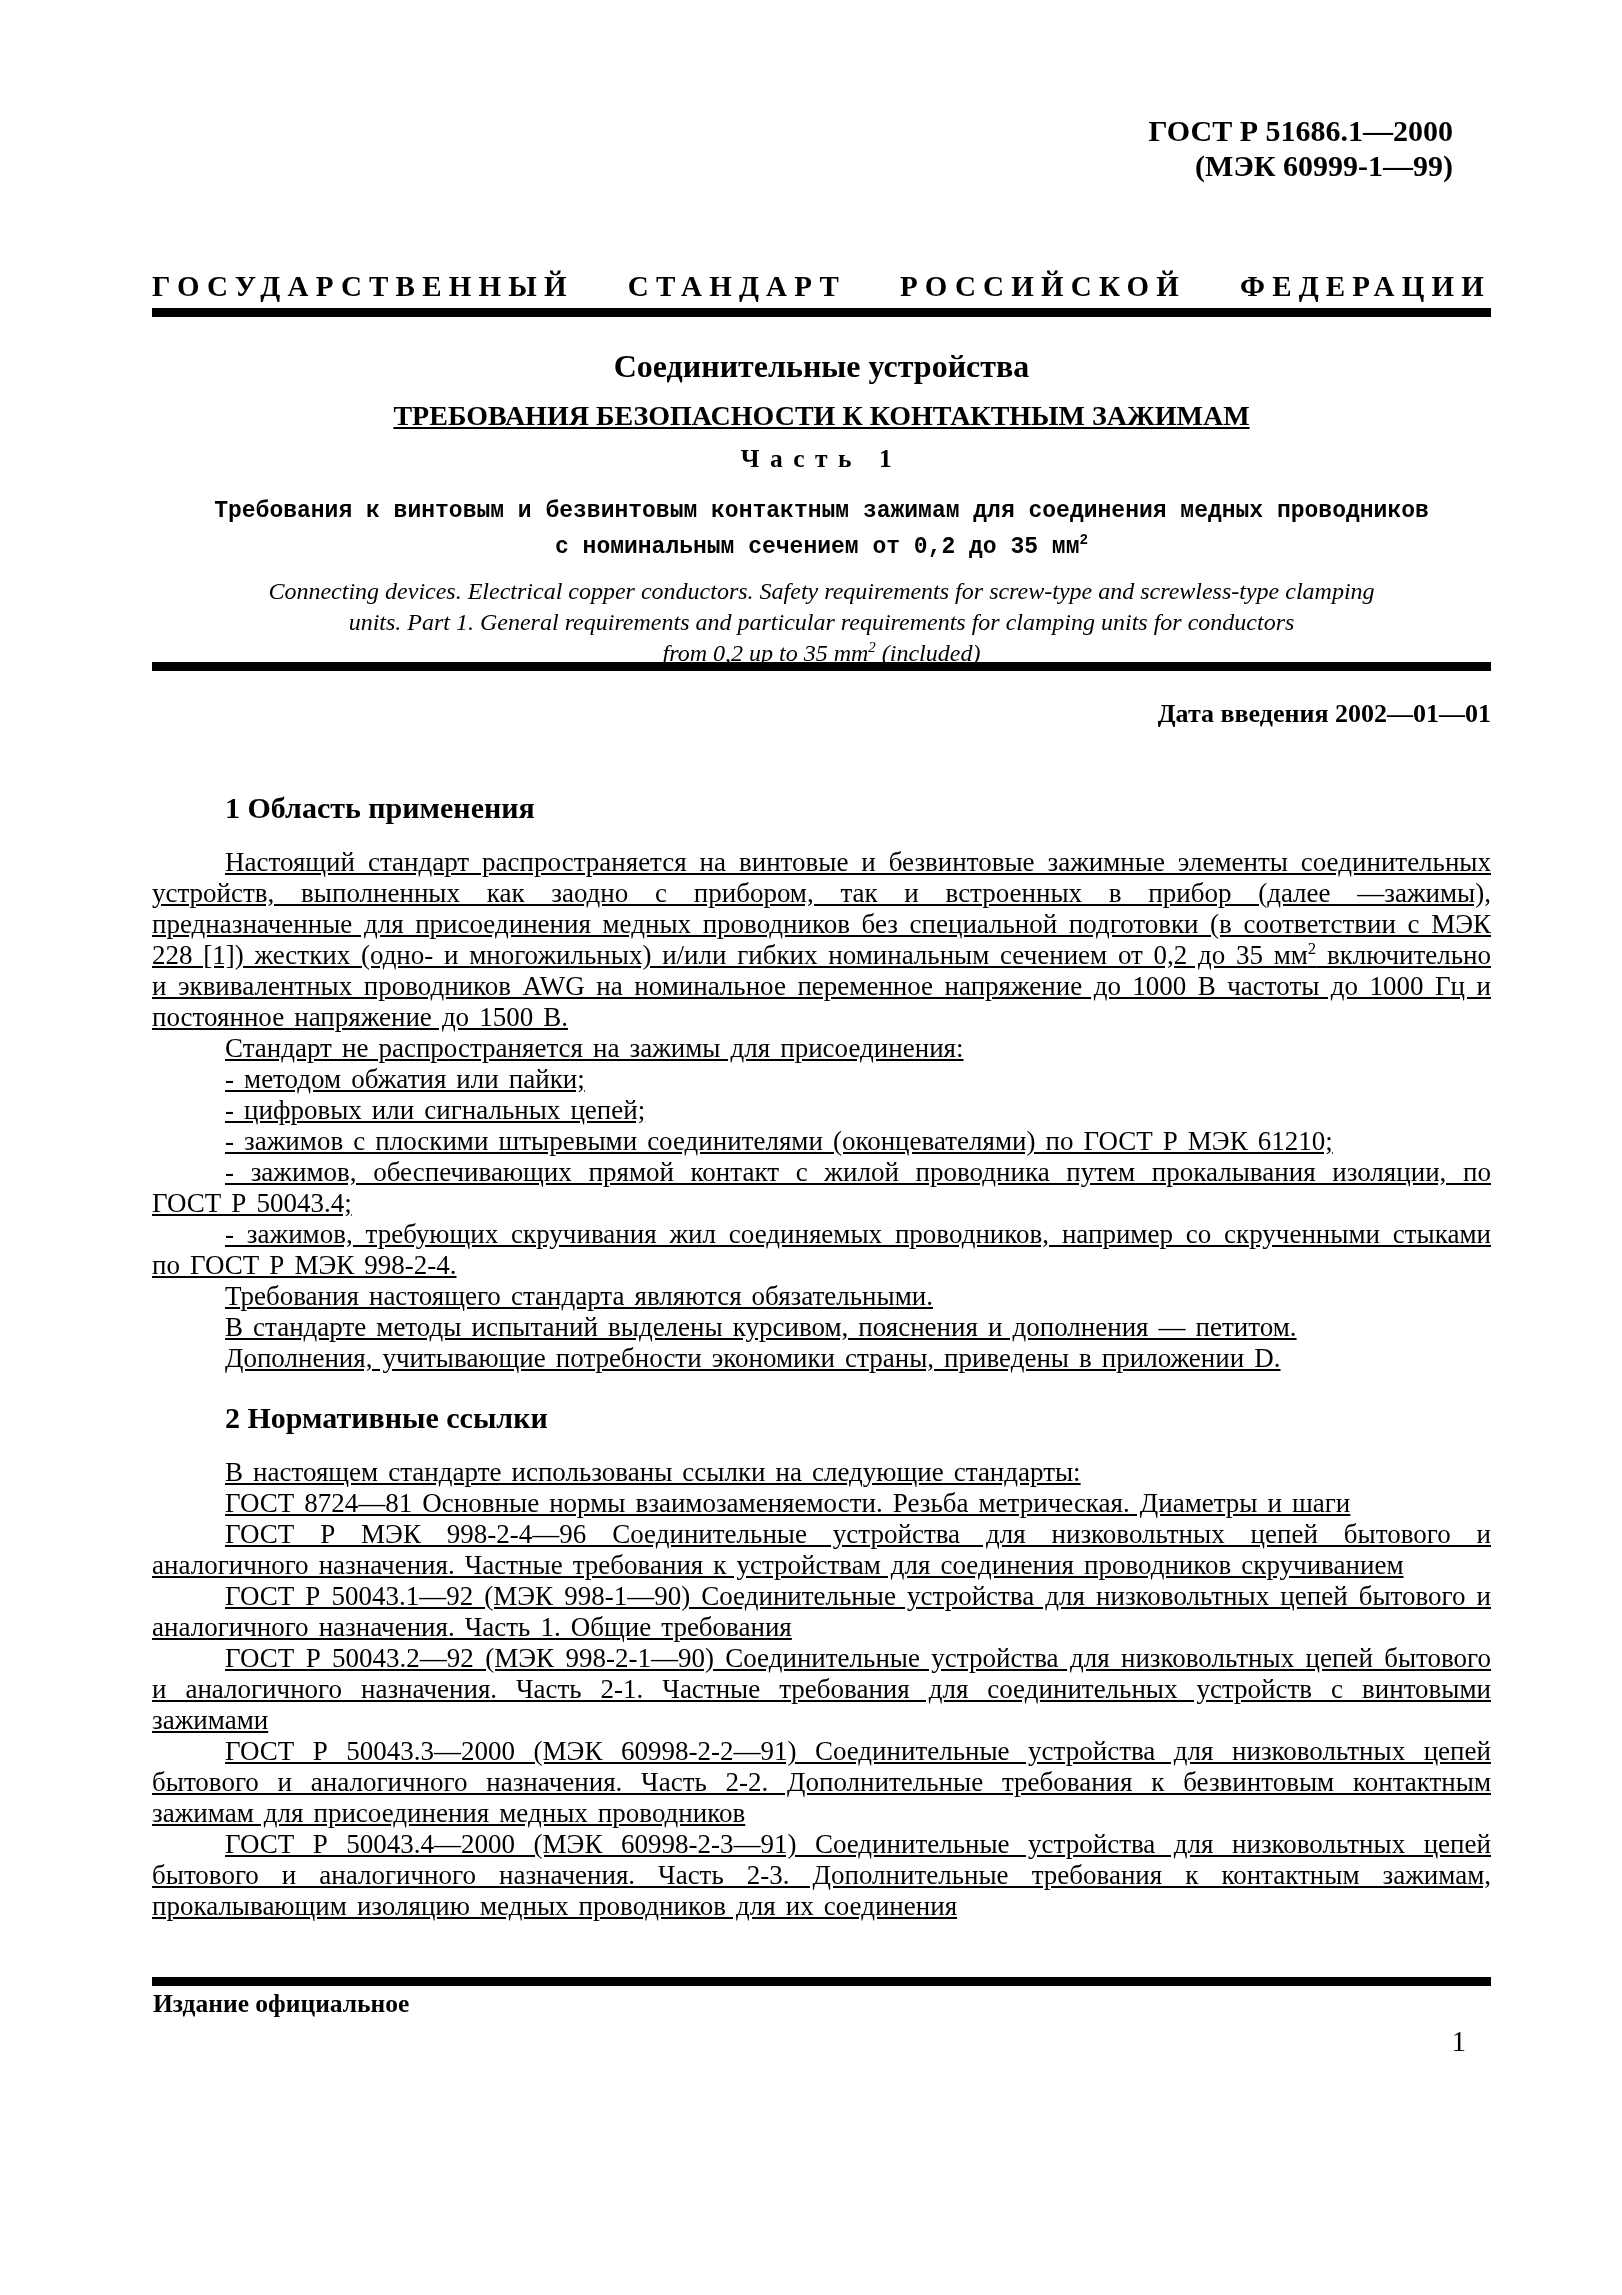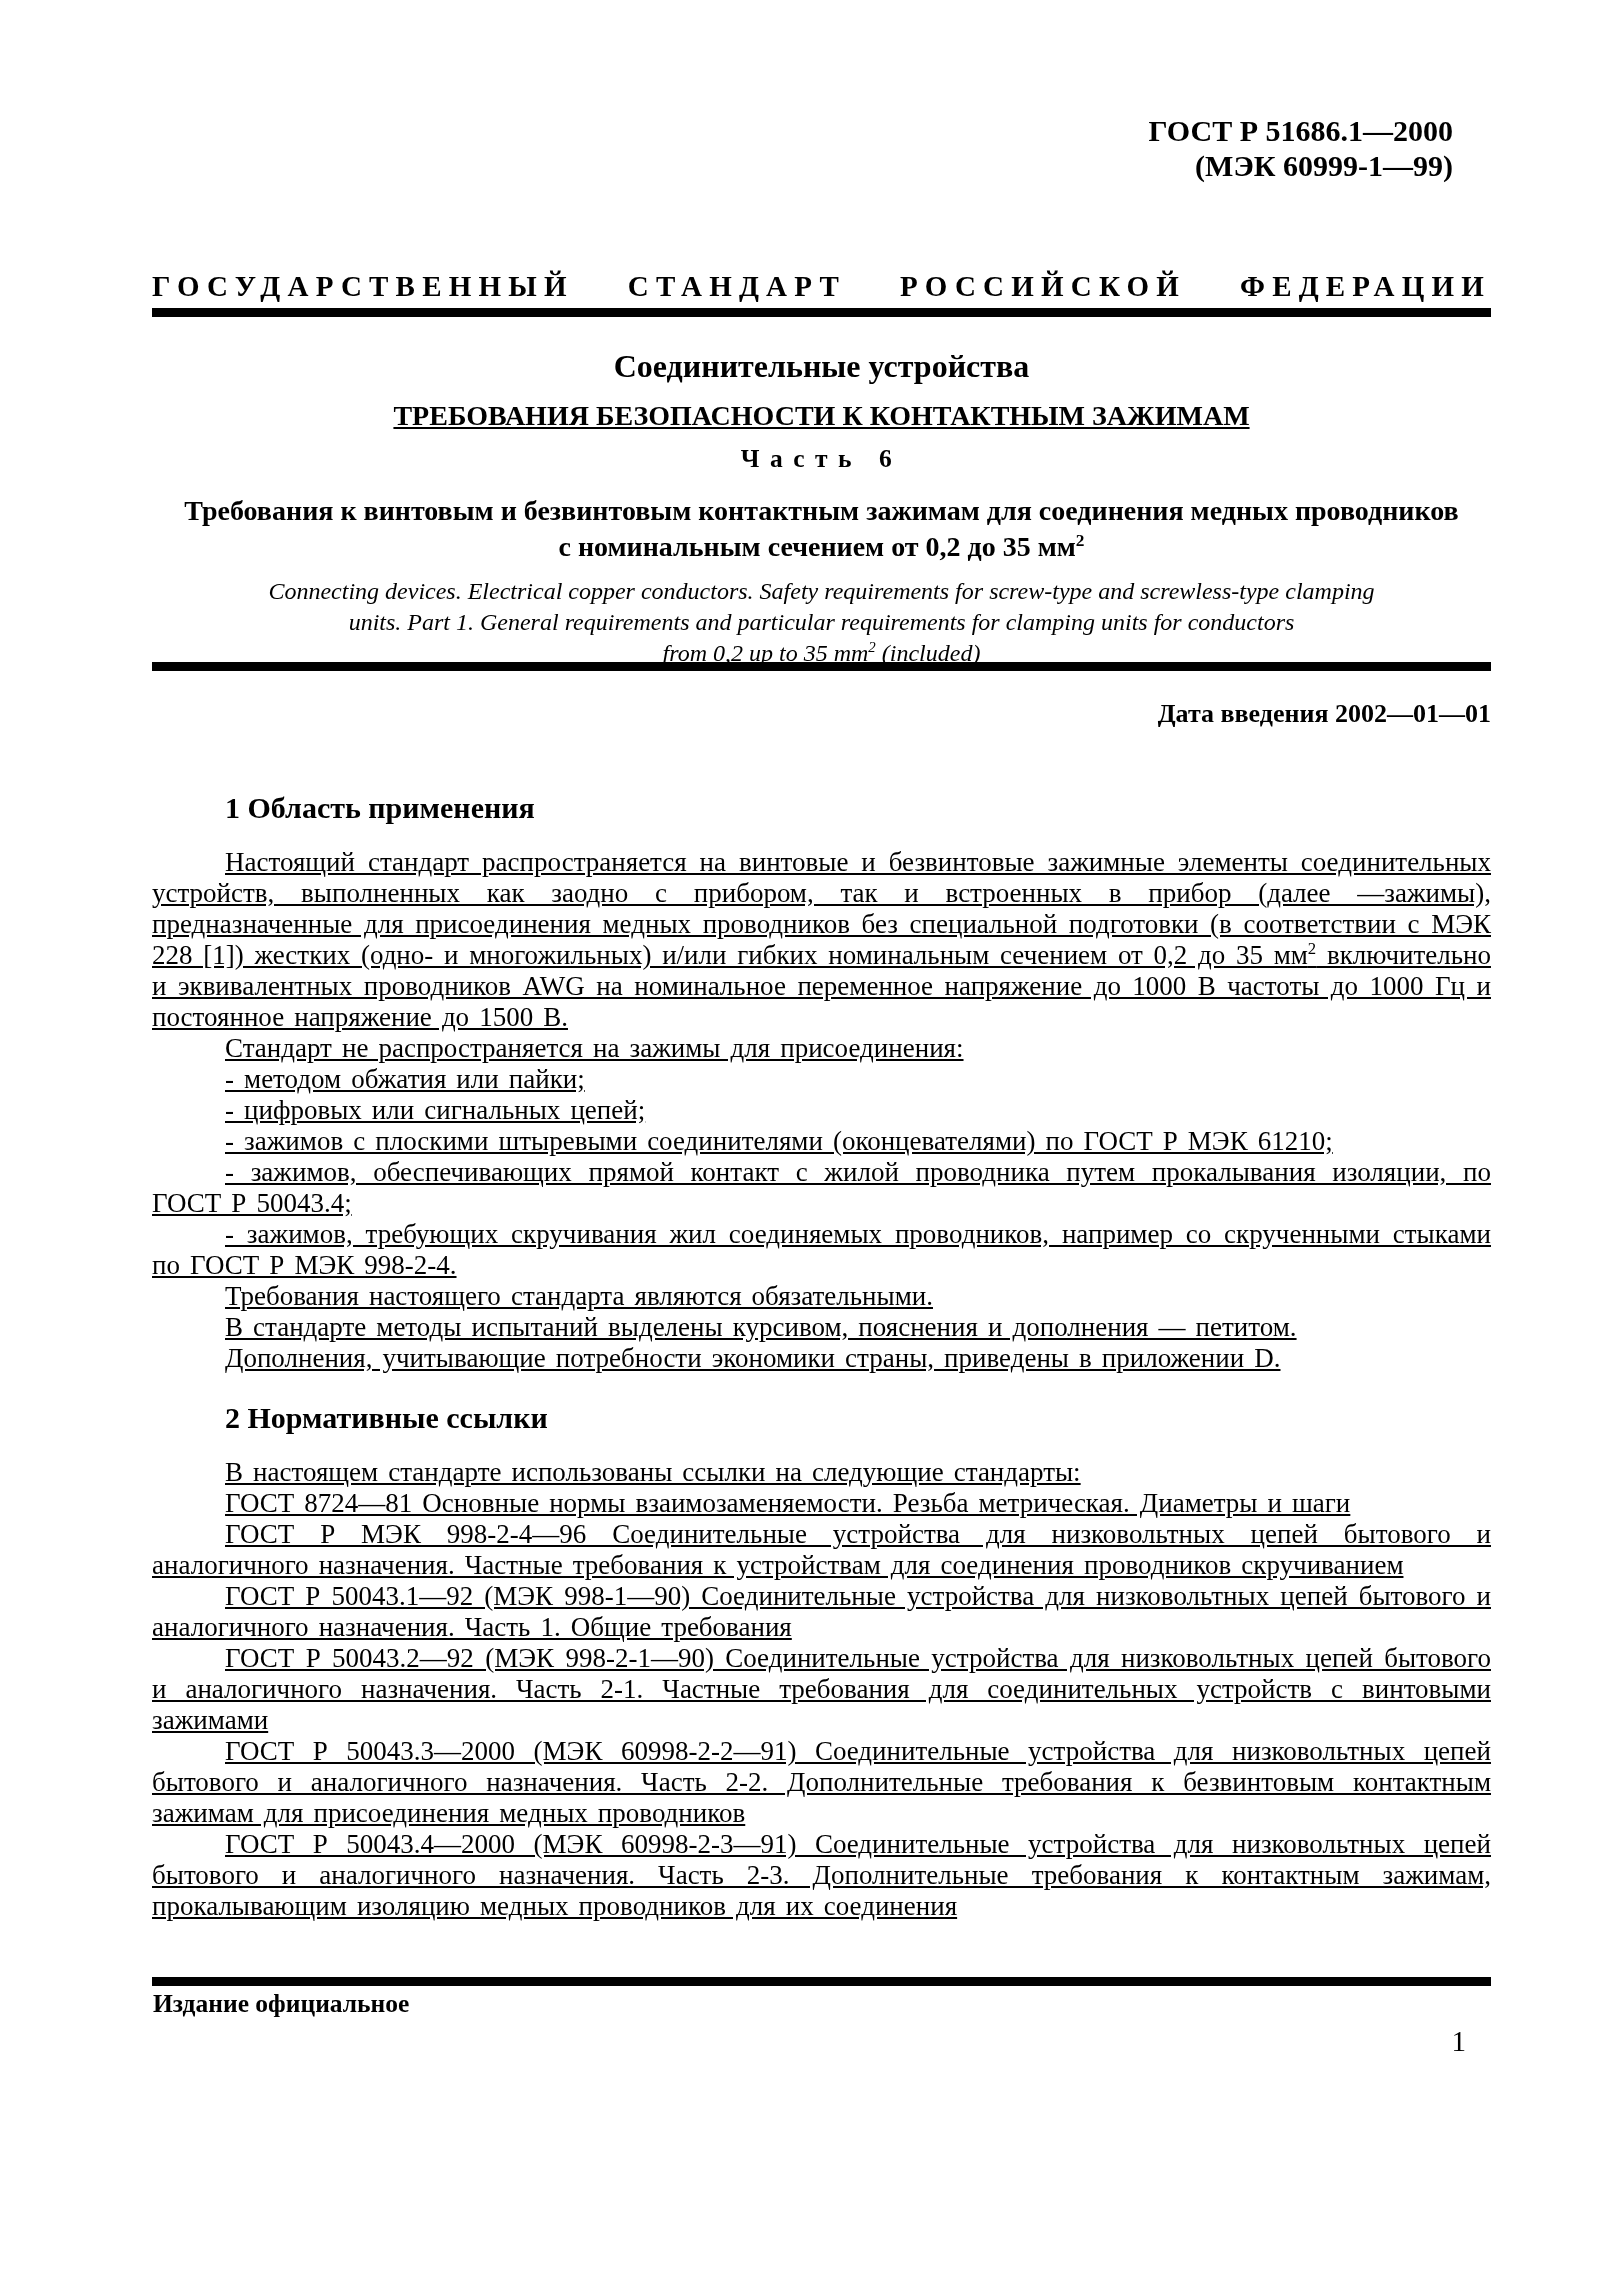--- a/index.html
+++ b/index.html
@@ -32,21 +32,21 @@
   .hrule-date   { top: 662px; }
   .hrule-footer { top: 1977px; }
 
   .title-stack {
     position: absolute; top: 351px; left: 152px; width: 1339px;
     text-align: center;
   }
   .group-title   { font-size: 32px; font-weight: bold; line-height: 30px; margin-bottom: 18px; }
   .main-title    { font-size: 28px; font-weight: bold; line-height: 33px; margin: 0 0 11.8px 0; text-decoration: underline; }
   .part-label    { font-size: 25.5px; font-weight: bold; letter-spacing: 10.5px; margin-bottom: 19.6px; }
-  .subtitle-ru   { font-size: 28px; font-weight: bold; line-height: 36px; margin-bottom: 10.5px; }
+  .subtitle-ru   { font-size: 23px; font-weight: bold; line-height: 36px; margin-bottom: 10.5px; font-family: Liberation Mono, monospace; }
   .subtitle-en   { font-size: 24px; line-height: 31px; font-style: italic; }
   sup { font-size: 0.62em; line-height: 0; }
 
   .effective-date {
     position: absolute; top: 699px; left: 152px; width: 1339px;
     text-align: right; font-weight: bold; font-size: 26px;
   }
 
   .flow {
     position: absolute; top: 790px; left: 152px; width: 1339px;
@@ -83,21 +83,21 @@
     <div>ГОСТ Р 51686.1—2000</div>
     <div>(МЭК 60999-1—99)</div>
   </header>
 
   <div class="banner">ГОСУДАРСТВЕННЫЙ СТАНДАРТ РОССИЙСКОЙ ФЕДЕРАЦИИ</div>
   <div class="hrule hrule-banner"></div>
 
   <section class="title-stack">
     <div class="group-title">Соединительные устройства</div>
     <h1 class="main-title">ТРЕБОВАНИЯ БЕЗОПАСНОСТИ К КОНТАКТНЫМ ЗАЖИМАМ</h1>
-    <div class="part-label">Часть 6</div>
+    <div class="part-label">Часть 1</div>
     <div class="subtitle-ru">
       <div>Требования к винтовым и безвинтовым контактным зажимам для соединения медных проводников</div>
       <div><span>с номинальным сечением от 0,2 до 35 мм</span><sup>2</sup></div>
     </div>
     <div class="subtitle-en">
       <div>Connecting devices. Electrical copper conductors. Safety requirements for screw-type and screwless-type clamping</div>
       <div>units. Part 1. General requirements and particular requirements for clamping units for conductors</div>
       <div><span>from 0,2 up to 35 mm</span><sup>2</sup><span> (included)</span></div>
     </div>
   </section>

